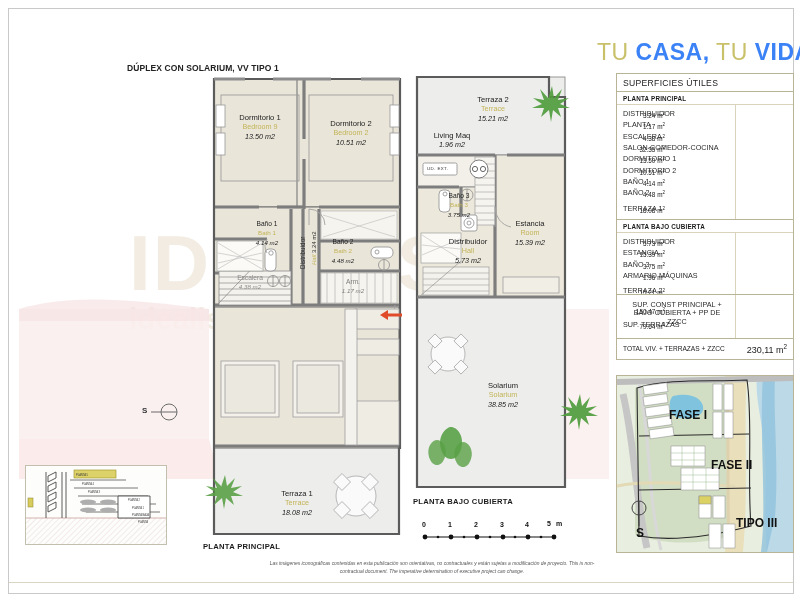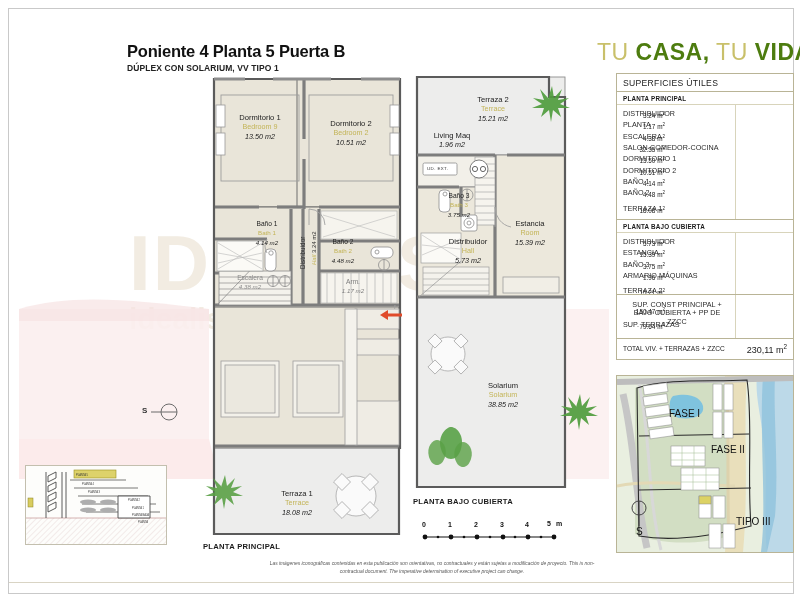--- a/index.html
+++ b/index.html
@@ -25,21 +25,21 @@
     letter-spacing:-0.2px;
   }
   .subtitle{
     position:absolute;left:118px;top:54px;font-size:8.5px;font-weight:bold;color:#222;
     letter-spacing:0.1px;
   }
   .brand{
     position:absolute;left:588px;top:30px;width:196px;text-align:center;
     font-size:23px;color:#c9c06a;letter-spacing:0.5px;white-space:nowrap;
   }
-  .brand b{color:#4d7c0f;}
+  .brand b{color:#3b82f6;}
   
   .tbl{
     position:absolute;left:607px;border:1px solid #b9b496;background:#ffffff;
     font-size:6.4px;color:#1a1a1a;
   }
   .tbl .hd{
     padding:4px 6px 3px 6px;font-size:8.6px;letter-spacing:0.3px;color:#1a1a1a;
     border-bottom:1px solid #b9b496;background:#fff;
   }
   .tbl .sub{
@@ -86,36 +86,35 @@
   .compass{position:absolute;}
   .compass .s{position:absolute;font-size:8px;font-weight:bold;color:#333;}
   
   .footer{
     position:absolute;left:258px;top:551px;width:330px;text-align:center;
     font-size:4.9px;font-style:italic;color:#555;line-height:7.6px;
   }
   .footrule{position:absolute;left:0;top:573px;width:784px;height:1px;background:#d9d4c4;}
   
   .site{position:absolute;left:607px;top:366px;width:176px;height:176px;border:1px solid #b9b496;overflow:hidden;background:#e8eddc;}
-  .fase{position:absolute;font-size:10px;font-weight:normal;color:#111;}
+  .fase{position:absolute;font-size:12px;font-weight:bold;color:#111;}
   
   .sect{position:absolute;left:16px;top:456px;width:140px;height:78px;border:1px solid #c3bfae;background:#fdfdfb;overflow:hidden;}
 </style>
 </head>
 <body>
 
 <div id="page">
   <div id="sheet">
 
     <div class="wm">
       <span>IDEALISTA</span>
       <span class="small">idealista.com</span>
     </div>
 
-    <div class="title">Poniente 4 Planta 5 Puerta B</div>
     <div class="subtitle">DÚPLEX CON SOLARIUM, VV TIPO 1</div>
     <div class="brand"><span>TU </span><b>CASA,</b><span> TU </span><b>VIDA</b></div>
 
     <svg class="planwrap" width="784" height="584" viewBox="0 0 784 584">
       <defs>
         <pattern id="hatch" width="4" height="4" patternTransform="rotate(45)" patternUnits="userSpaceOnUse">
           <line x1="0" y1="0" x2="0" y2="4" stroke="#d9bfbf" stroke-width="1"></line>
         </pattern>
       </defs>
 
@@ -625,21 +624,21 @@
           <rect x="96" y="120" width="12" height="22"></rect>
           <rect x="82" y="120" width="12" height="8" fill="#dcd264"></rect>
           <rect x="92" y="148" width="12" height="24"></rect>
           <rect x="106" y="148" width="12" height="24"></rect>
         </g>
 
         <circle cx="22" cy="132" r="7" fill="none" stroke="#444" stroke-width="1"></circle>
         <line x1="22" y1="125" x2="22" y2="150" stroke="#444" stroke-width="1"></line>
       </svg>
       <div class="fase" style="left:52px;top:32px;">FASE I</div>
-      <div class="fase" style="left:94px;top:68px;text-align:right;">FASE II</div>
+      <div class="fase" style="left:94px;top:82px;text-align:right;">FASE II</div>
       <div class="fase" style="left:119px;top:140px;">TIPO III</div>
       <div class="fase" style="left:19px;top:150px;">S</div>
     </div>
 
     <div class="sect">
       <svg width="140" height="78" viewBox="0 0 140 78">
         <rect x="0" y="0" width="140" height="78" fill="#fdfdfb"></rect>
 
         <path d="M0 52 L140 52 L140 78 L0 78 Z" fill="url(#hatch)" opacity="0.6"></path>
         <path d="M0 52 L140 52" stroke="#c9a0a0" stroke-width="0.8"></path>

